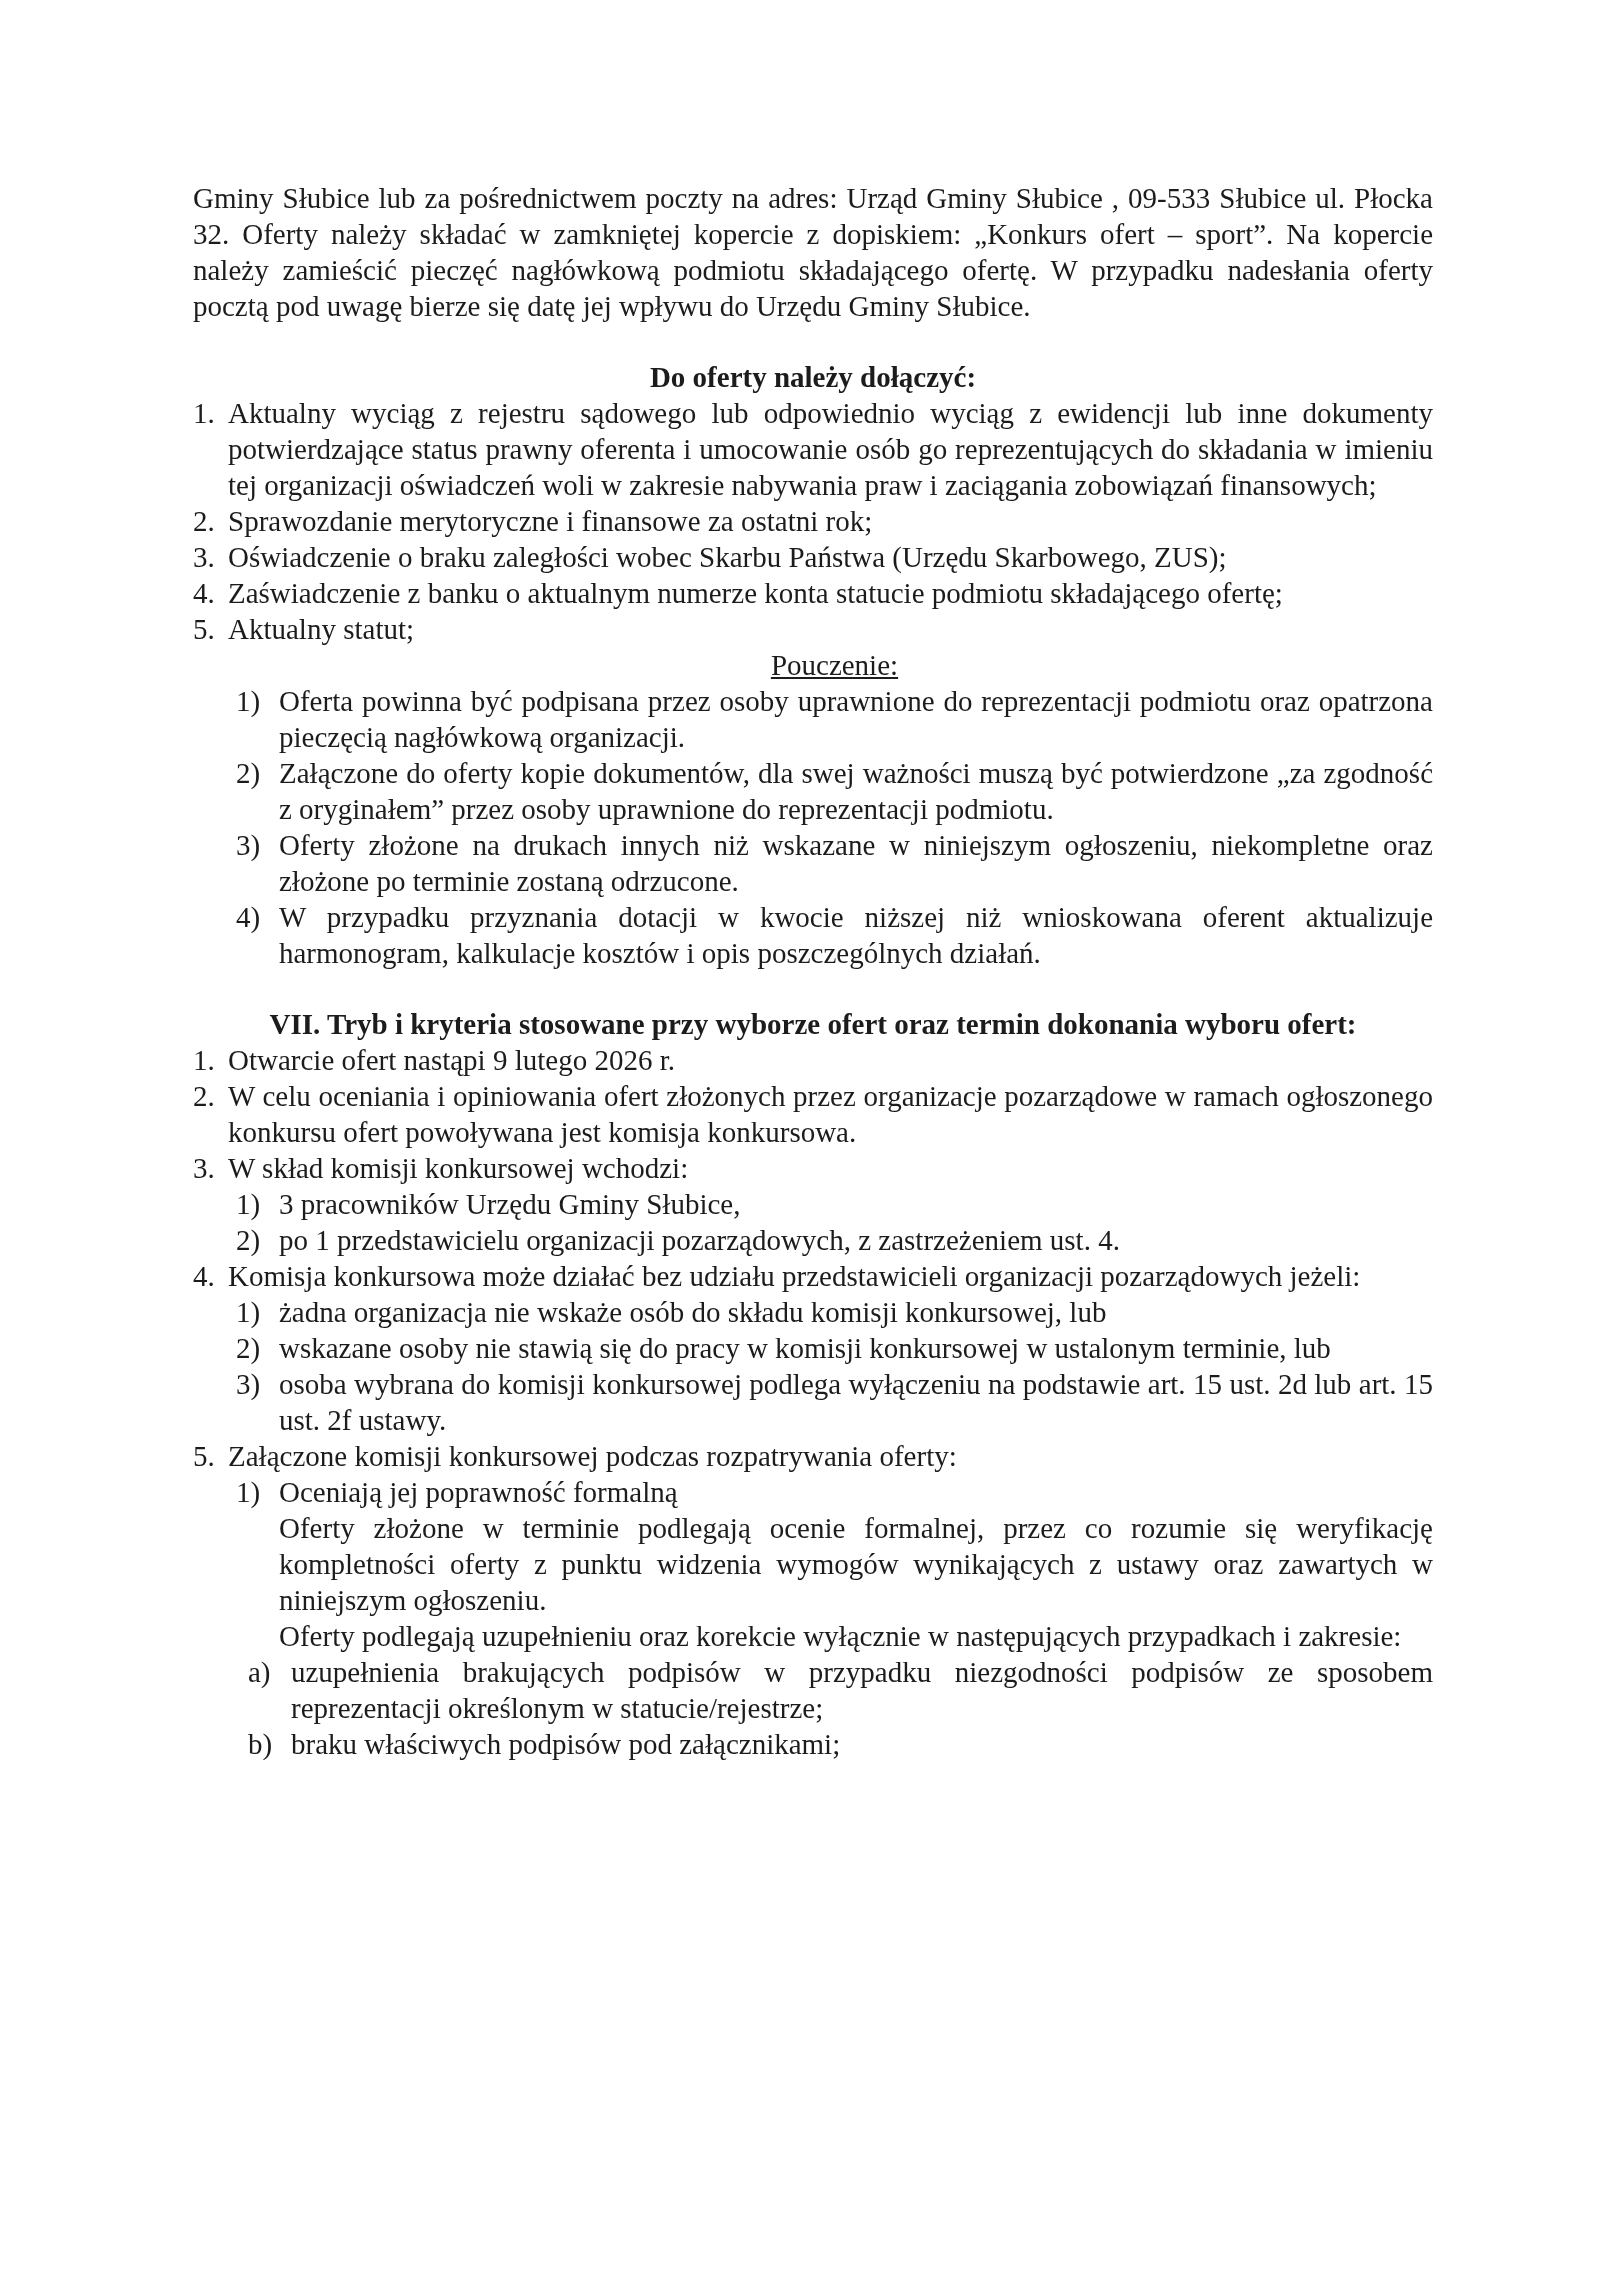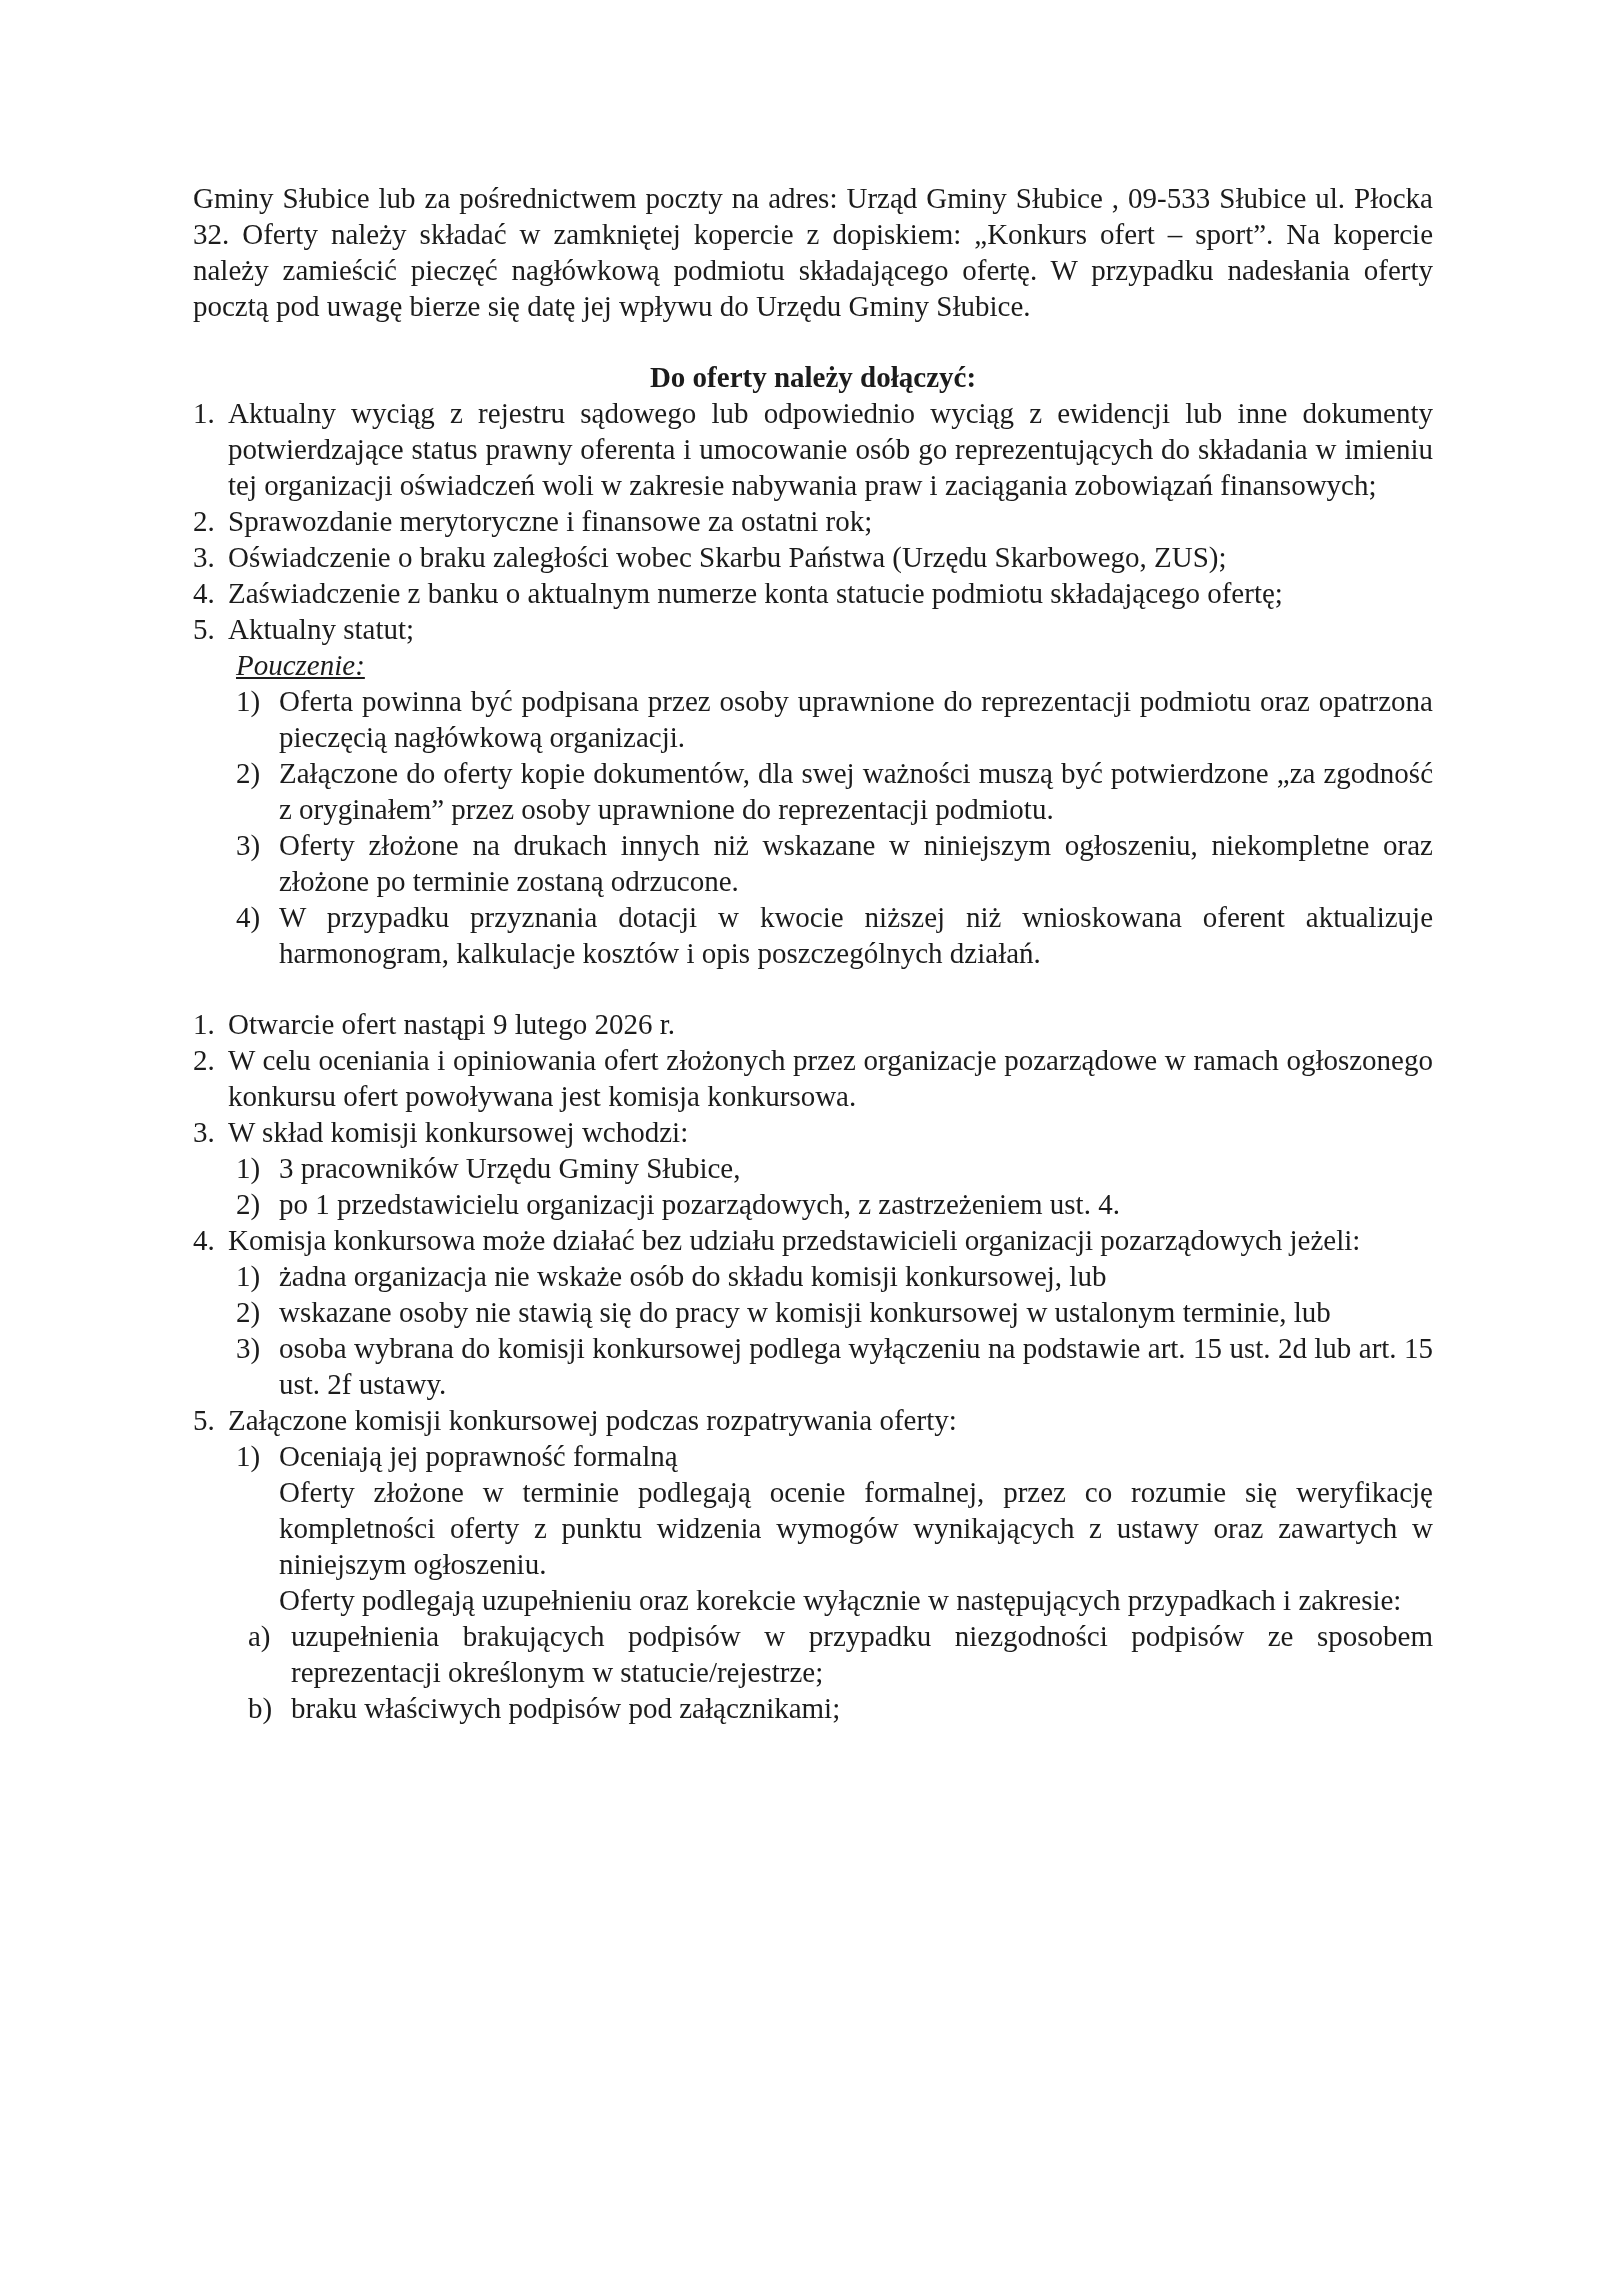--- a/index.html
+++ b/index.html
@@ -15,21 +15,21 @@
   .heading { font-weight: bold; font-size: 29px; text-align: center; }
   .row { display: flex; align-items: flex-start; }
   .num { flex: 0 0 auto; }
   .txt { flex: 1 1 auto; text-align: justify; }
   .l1 .num { width: 35px; }
   .l2 { margin-left: 43px; }
   .l2 .num { width: 43px; }
   .l3 { margin-left: 55px; }
   .l3 .num { width: 43px; }
   .sub-para { margin-left: 86px; text-align: justify; }
-  .pouczenie { margin-left: 43px; font-style: italic; text-decoration: underline; }
+  .pouczenie { margin-left: 43px; text-decoration: underline; text-align: center; }
 </style>
 </head>
 <body>
 
 <div class="page">
 
   <p class="just">Gminy Słubice lub za pośrednictwem poczty na adres: Urząd Gminy Słubice , 09-533 Słubice ul. Płocka 32. Oferty należy składać w zamkniętej kopercie z dopiskiem: „Konkurs ofert – sport”. Na kopercie należy zamieścić pieczęć nagłówkową podmiotu składającego ofertę. W przypadku nadesłania oferty pocztą pod uwagę bierze się datę jej wpływu do Urzędu Gminy Słubice.</p>
 
   <div class="gap"></div>
 
@@ -74,20 +74,21 @@
       <span class="txt">Oferty złożone na drukach innych niż wskazane w niniejszym ogłoszeniu, niekompletne oraz złożone po terminie zostaną odrzucone.</span>
     </div>
     <div class="row l2">
       <span class="num">4)</span>
       <span class="txt">W przypadku przyznania dotacji w kwocie niższej niż wnioskowana oferent aktualizuje harmonogram, kalkulacje kosztów i opis poszczególnych działań.</span>
     </div>
   </div>
 
   <div class="gap"></div>
 
+  <p class="heading">VII. Tryb i kryteria stosowane przy wyborze ofert oraz termin dokonania wyboru ofert:</p>
 
   <div>
     <div class="row l1">
       <span class="num">1.</span>
       <span class="txt">Otwarcie ofert nastąpi 9 lutego 2026 r.</span>
     </div>
     <div class="row l1">
       <span class="num">2.</span>
       <span class="txt">W celu oceniania i opiniowania ofert złożonych przez organizacje pozarządowe w ramach ogłoszonego konkursu ofert powoływana jest komisja konkursowa.</span>
     </div>

